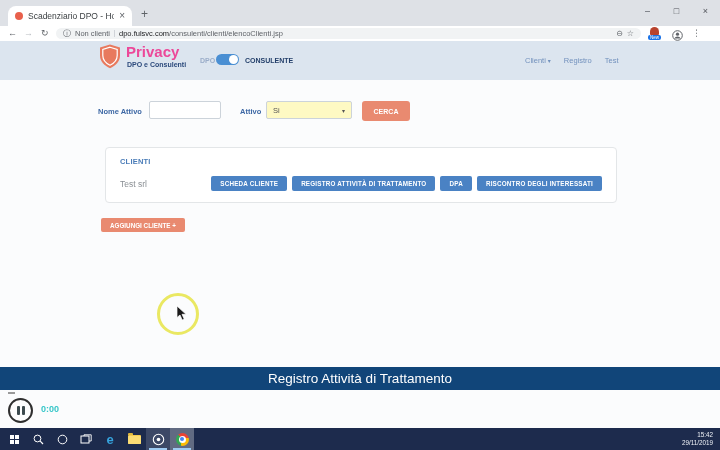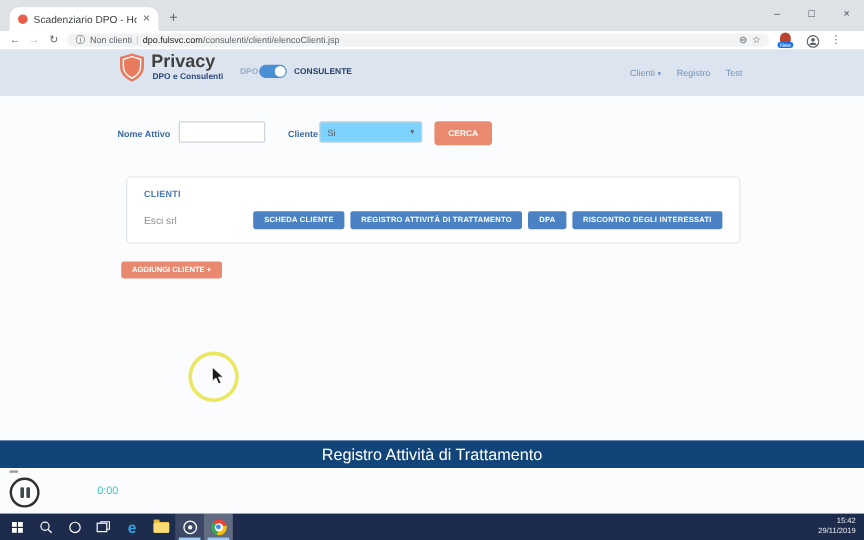--- a/index.html
+++ b/index.html
@@ -33,38 +33,38 @@
               border-radius:5px 5px 1px 1px; }
   .ext-badge { position:absolute; left:648px; top:35px; background:#1a73e8; color:#fff;
                font-size:4.5px; line-height:5px; padding:0 2px; border-radius:2px; }
   .avatar-ic { position:absolute; left:672px; top:27px; }
   .more-ic { position:absolute; left:692px; top:28px; font-size:9px; color:#5f6368; }
 
   
   .page-bg { position:absolute; left:0; top:41px; width:720px; height:387px; background:#fbfcfd; }
   .site-header { position:absolute; left:0; top:41px; width:720px; height:39px; background:#dce5ef; }
   .logo-shield { position:absolute; left:99px; top:44px; }
-  .logo-title { position:absolute; left:126px; top:43px; font-size:15px; font-weight:bold; color:#404040; }
+  .logo-title { position:absolute; left:126px; top:43px; font-size:15px; font-weight:bold; color:#ec4899; }
   .logo-sub { position:absolute; left:127px; top:61px; font-size:7px; font-weight:bold; color:#2c4a7c; }
   .toggle-dpo { position:absolute; left:200px; top:57px; font-size:7px; font-weight:bold; color:#9aadc9; }
   .toggle { position:absolute; left:216px; top:54px; width:23px; height:11px; background:#4a8fd3;
             border-radius:6px; }
   .toggle-knob { position:absolute; right:1px; top:1px; width:9px; height:9px; background:#fff;
                  border-radius:50%; }
   .toggle-cons { position:absolute; left:245px; top:57px; font-size:7px; font-weight:bold; color:#24406b; }
   .main-nav { position:absolute; left:525px; top:56px; display:flex; gap:13px; font-size:7.5px;
               color:#7291bd; }
   .nav-item { display:flex; align-items:center; gap:2px; }
   .nav-caret { font-size:6px; }
 
   .form-label { position:absolute; font-size:7.5px; font-weight:bold; color:#3c67a4; }
   .inp { position:absolute; left:149px; top:101px; width:72px; height:18px; border:1px solid #ccd3da;
          border-radius:2px; background:#fff; font-size:8px; padding:0 4px; }
   .select { position:absolute; left:266px; top:101px; width:86px; height:18px; border:1px solid #ccd3da;
-            border-radius:2px; background:#7dd3fc; display:flex; align-items:center; padding:0 6px;
+            border-radius:2px; background:#fef9c3; display:flex; align-items:center; padding:0 6px;
             font-size:7.5px; color:#555; }
   .select-caret { margin-left:auto; font-size:6px; color:#555; }
   .btn-cerca { position:absolute; left:362px; top:101px; width:48px; height:20px; background:#e98a70;
                border:none; border-radius:3px; color:#fff; font-size:7px; font-weight:bold;
                font-family:inherit; }
 
   .card { position:absolute; left:105px; top:147px; width:512px; height:56px; background:#fff;
           border:1px solid #e3e6e8; border-radius:4px; }
   .card-title { position:absolute; left:14px; top:9px; font-size:7.5px; font-weight:bold;
                 color:#4a7cb8; letter-spacing:.2px; }
@@ -86,21 +86,21 @@
   .banner { position:absolute; left:0; width:720px; background:#114579; color:#fff; display:flex;
             align-items:center; justify-content:center; z-index:6; }
   .banner1 { top:330px; height:31px; font-size:16.5px; }
   .banner2 { top:367px; height:23px; font-size:13.5px; }
 
   .rec-dash { position:absolute; left:8px; top:392px; width:7px; height:2px; background:#9a9a9a; }
   .rec-circle { position:absolute; left:8px; top:398px; width:25px; height:25px; background:#fdfdfd;
                 border:2px solid #2f2f2f; border-radius:50%; display:flex; align-items:center;
                 justify-content:center; gap:2px; z-index:7; }
   .rec-bar { width:3px; height:9px; background:#3c4a4e; border-radius:1px; }
-  .rec-time { position:absolute; left:41px; top:404px; font-size:9px; font-weight:normal; color:#38c7c9;margin-left:40px; }
+  .rec-time { position:absolute; left:41px; top:404px; font-size:9px; font-weight:bold; color:#38c7c9; }
 
   
   .taskbar { position:absolute; left:0; top:428px; width:720px; height:22px; background:#1d2b4d; z-index:9; }
   .tb-left { position:absolute; left:2px; top:0; height:22px; display:flex; }
   .tb-btn { position:relative; width:24px; height:22px; display:flex; align-items:center;
             justify-content:center; }
   .tb-tile { background:rgba(255,255,255,.14); }
   .tb-tile-active { background:rgba(255,255,255,.30); }
   .tb-open::after { content:""; position:absolute; left:3px; bottom:0; width:18px; height:2px;
                     background:#9ecbf2; }
@@ -187,31 +187,31 @@
     <span class="nav-item">
       <span>Registro</span>
     </span>
     <span class="nav-item">
       <span>Test</span>
     </span>
   </div>
 
   <span class="form-label" style="left:98px;top:107px;">Nome Attivo</span>
   <input class="inp" value="" style="">
-  <span class="form-label" style="left:240px;top:107px;">Cliente</span>
+  <span class="form-label" style="left:240px;top:107px;">Attivo</span>
   <div class="select">
     <span>Si</span>
     <span class="select-caret">▾</span>
   </div>
   <button class="btn-cerca">CERCA</button>
 
   <div class="card">
     <span class="card-title">CLIENTI</span>
     <div class="card-row">
-      <span class="client-name">Esci srl</span>
+      <span class="client-name">Test srl</span>
       <div class="actions">
         <button class="action-btn">SCHEDA CLIENTE</button>
         <button class="action-btn">REGISTRO ATTIVITÀ DI TRATTAMENTO</button>
         <button class="action-btn">DPA</button>
         <button class="action-btn">RISCONTRO DEGLI INTERESSATI</button>
       </div>
     </div>
   </div>
   <button class="btn-add">AGGIUNGI CLIENTE +</button>
 

